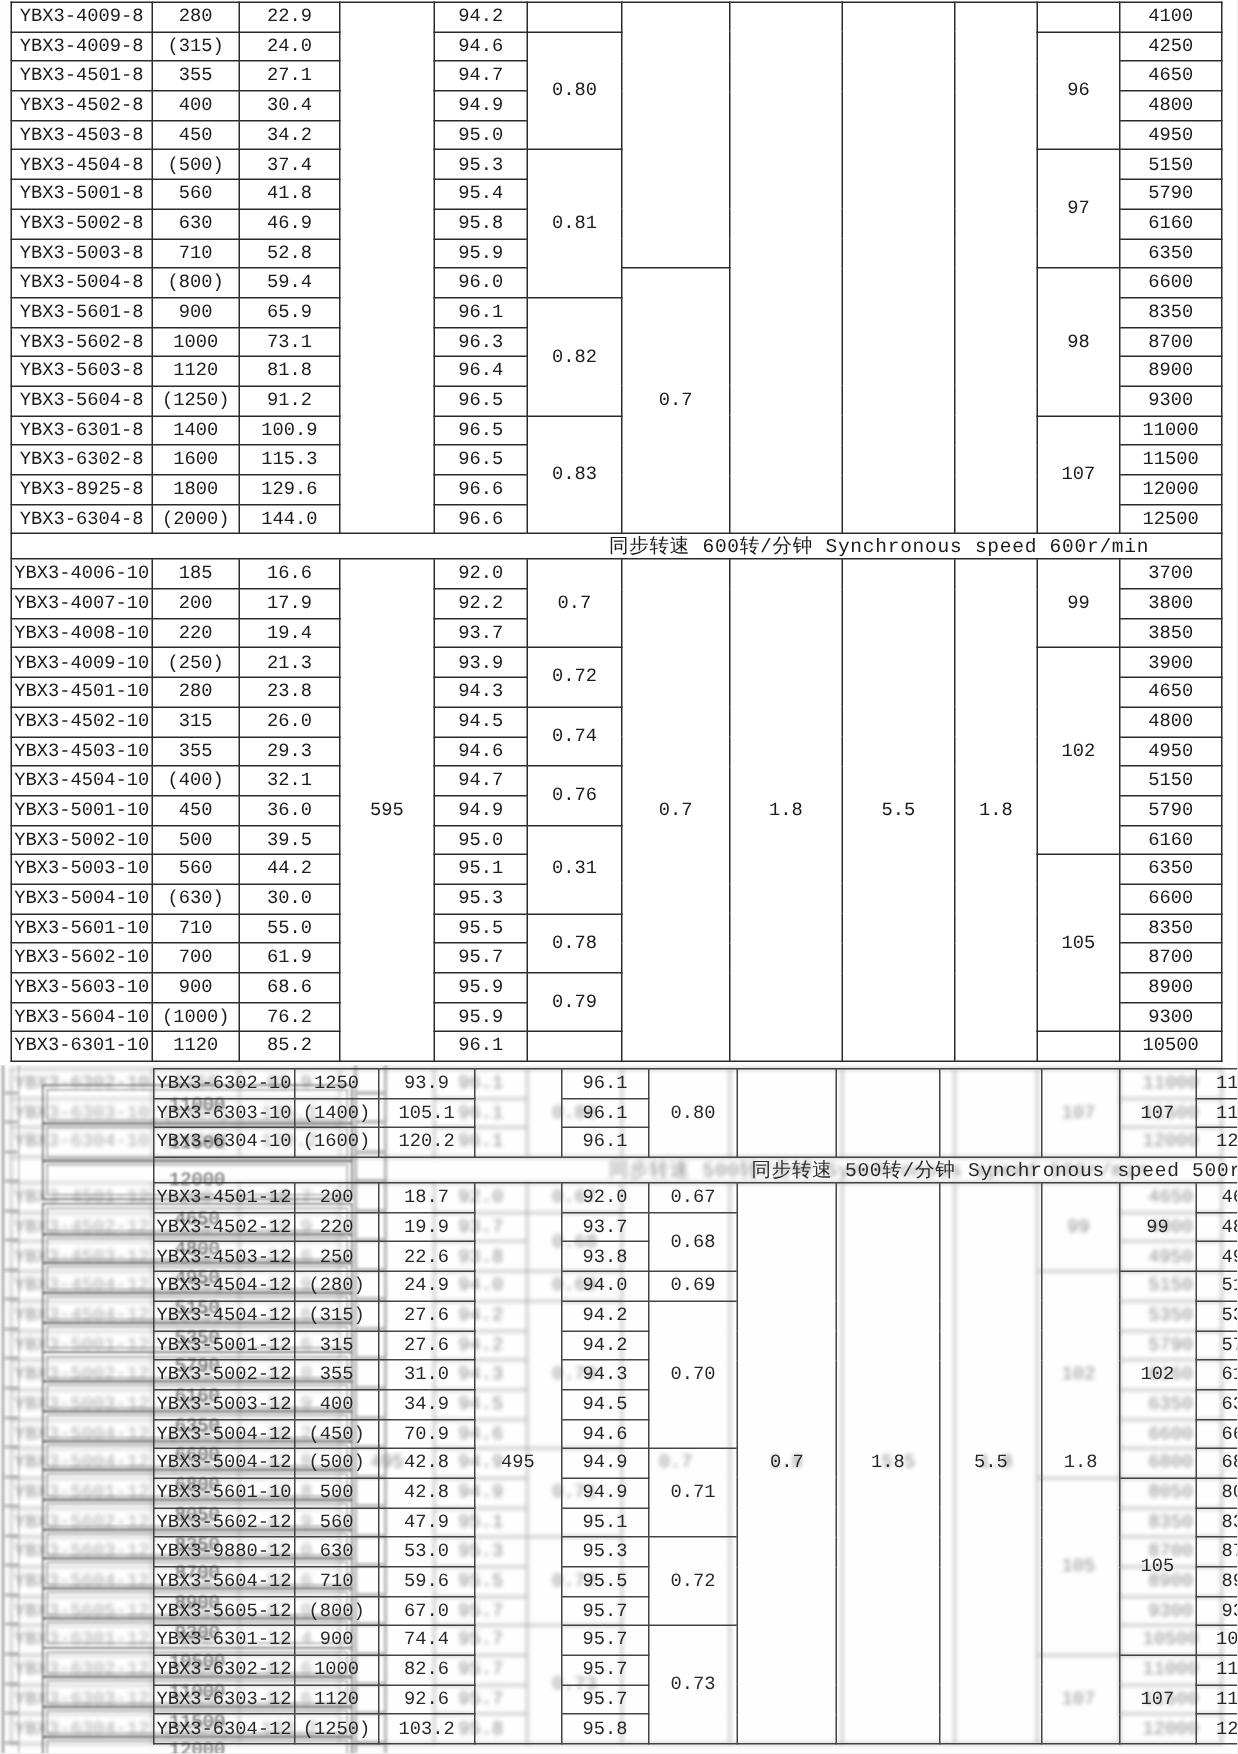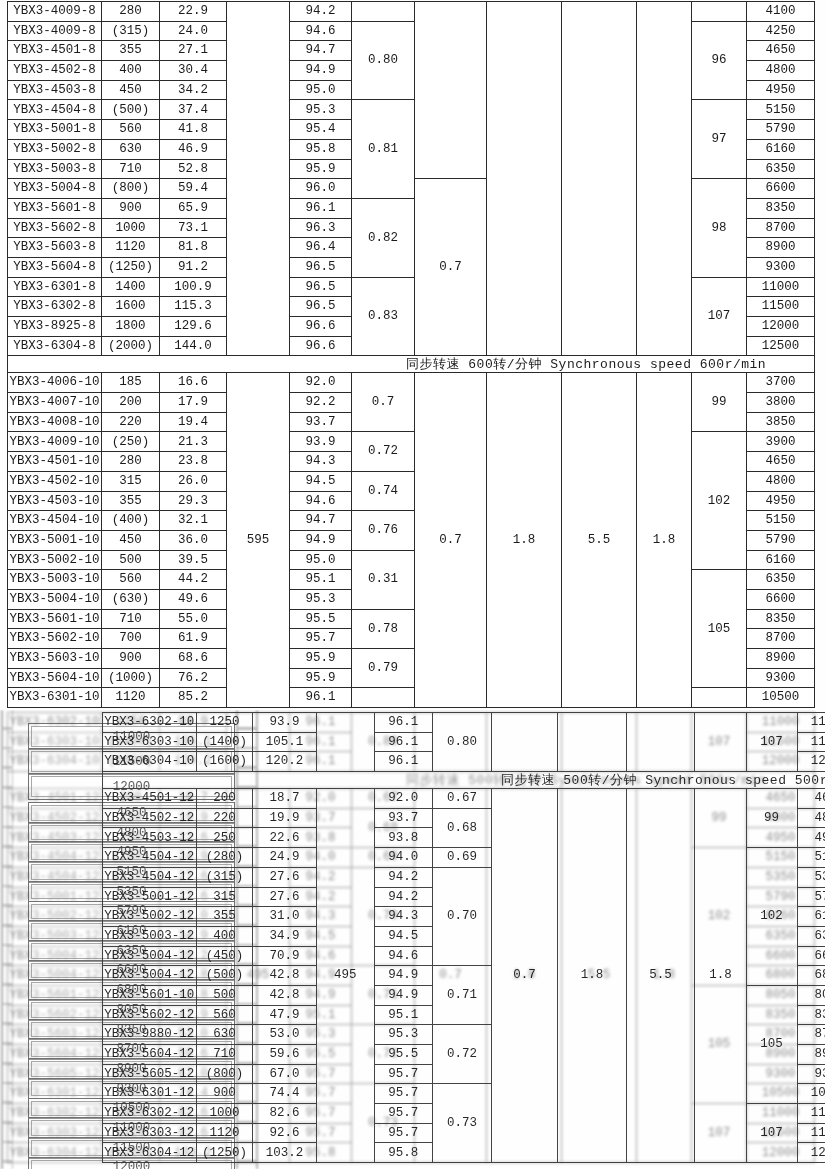--- a/index.html
+++ b/index.html
@@ -280,21 +280,21 @@
             <td>YBX3-5003-10</td>
             <td>560</td>
             <td>44.2</td>
             <td>95.1</td>
             <td rowspan="6">105</td>
             <td>6350</td>
           </tr>
           <tr>
             <td>YBX3-5004-10</td>
             <td>(630)</td>
-            <td>49.6</td>
+            <td>30.0</td>
             <td>95.3</td>
             <td>6600</td>
           </tr>
           <tr>
             <td>YBX3-5601-10</td>
             <td>710</td>
             <td>55.0</td>
             <td>95.5</td>
             <td rowspan="2">0.78</td>
             <td>8350</td>

